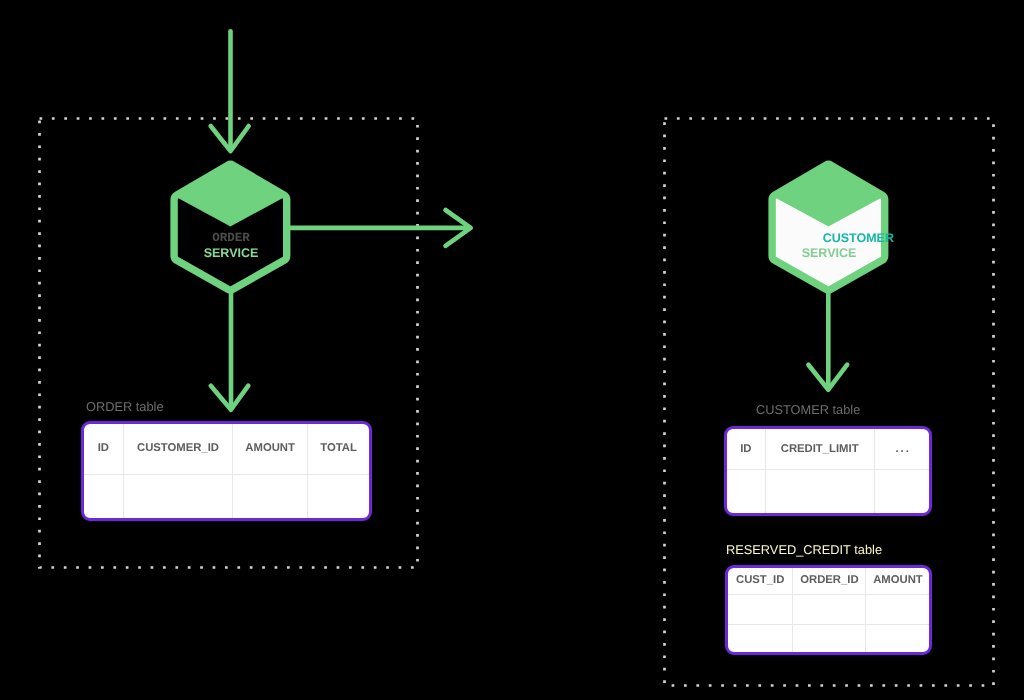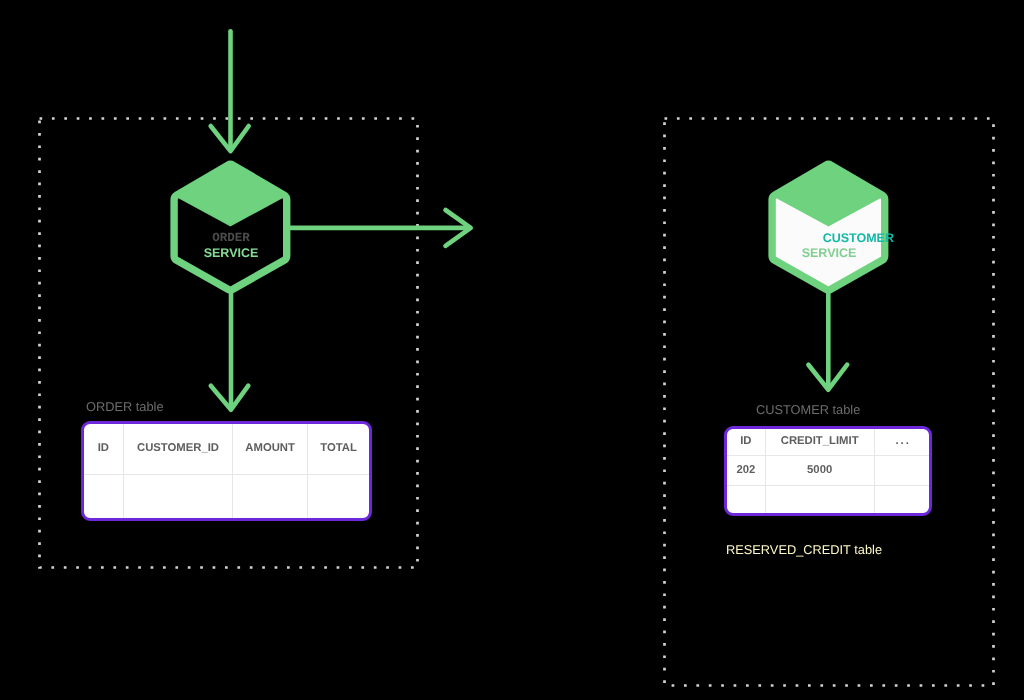--- a/index.html
+++ b/index.html
@@ -136,28 +136,49 @@
           <col style="width:108.9px">
           <col>
         </colgroup>
       <tbody>
           <tr>
             <td>ID</td>
             <td>CREDIT_LIMIT</td>
             <td style="letter-spacing: 2px; text-indent: 3px;">...</td>
           </tr>
           <tr>
-            <td>202</td>
-            <td>5000</td>
+            <td></td>
+            <td></td>
+            <td></td>
+          </tr>
+        </tbody>
+    </table>
+  </div>
+
+  <div class="tbl-caption" style="left:726.1px;top:541.8px;color:#fef9c3;">RESERVED_CREDIT table</div>
+  <div class="dtable t-small" style="left:724.9px;top:564.9px;width:207.4px;height:90.3px;">
+    <table>
+      <colgroup>
+          <col style="width:64.9px">
+          <col style="width:73.1px">
+          <col>
+        </colgroup>
+      <tbody>
+          <tr>
+            <td>CUST_ID</td>
+            <td>ORDER_ID</td>
+            <td>AMOUNT</td>
+          </tr>
+          <tr>
+            <td></td>
+            <td></td>
             <td></td>
           </tr>
           <tr>
             <td></td>
             <td></td>
             <td></td>
           </tr>
         </tbody>
     </table>
   </div>
 
-  <div class="tbl-caption" style="left:726.1px;top:541.8px;color:#fef9c3;">RESERVED_CREDIT table</div>
-
 </div>
 
 </body></html>

